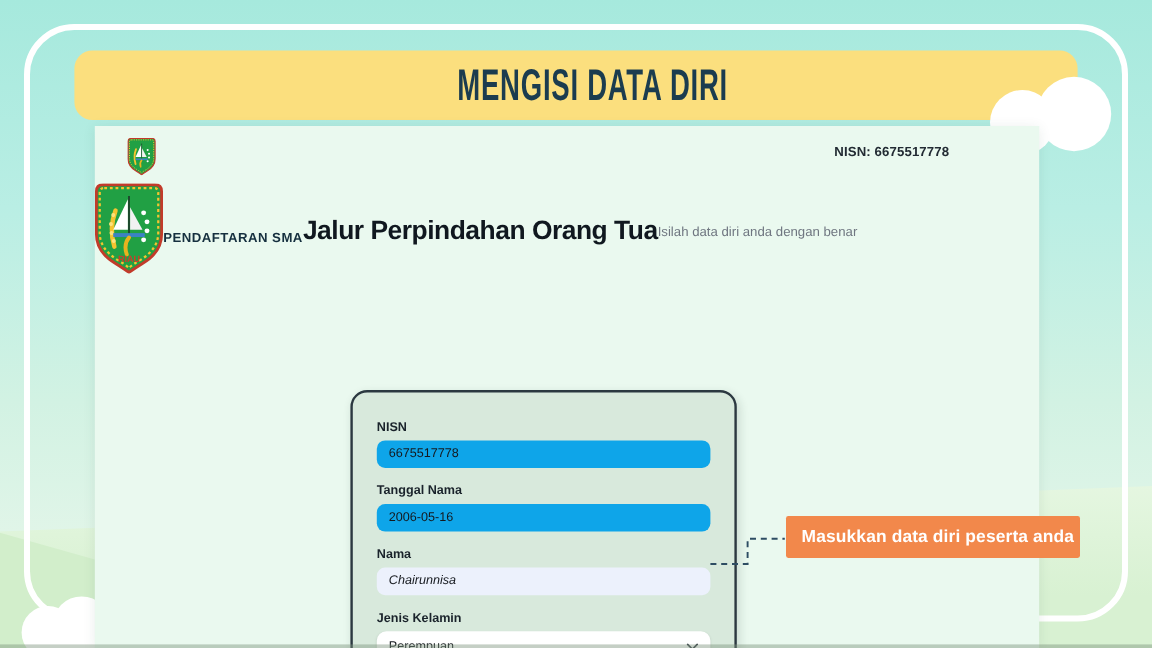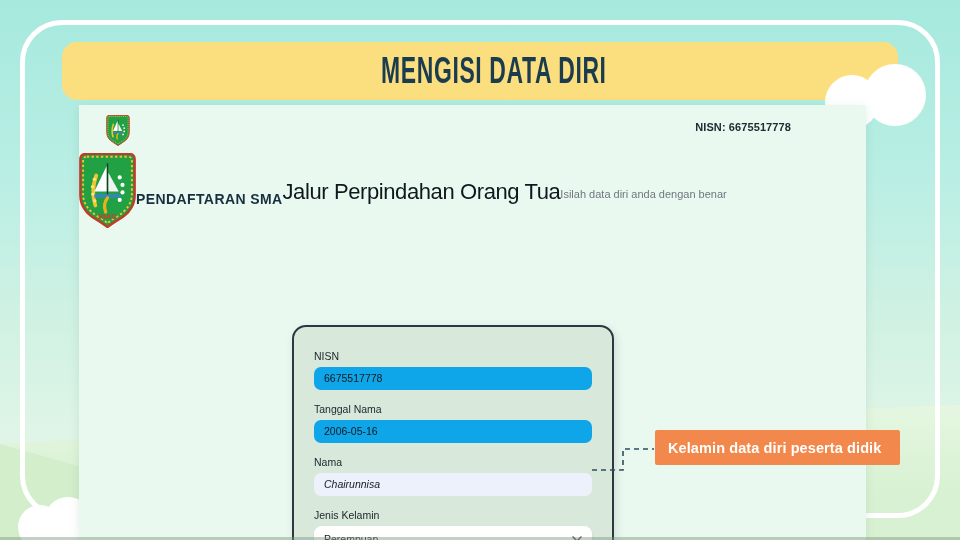--- a/index.html
+++ b/index.html
@@ -49,33 +49,33 @@
   .mini-logo { position: absolute; left: 27px; top: 10px; width: 24px; height: 31px; }
   .nisn-badge {
     position: absolute; right: 75px; top: 16px;
     font-size: 11px; font-weight: 700; color: #222b33; letter-spacing: 0.1px;
   }
   .center-block {
     position: absolute; left: 0; top: 48px; width: 100%;
     display: flex; flex-direction: row; align-items: center; text-align: center;
   }
   .big-logo { width: 57px; height: 75px; }
-  .eyebrow { margin-top: 17px; font-size: 14px; font-weight: 700; letter-spacing: 0.4px; color: #16303f; }
-  .heading { margin-top: 3px; font-size: 22px; font-weight: 400; letter-spacing: -0.4px; color: #10181f; }
+  .eyebrow { margin-top: 17px; font-size: 11px; font-weight: 700; letter-spacing: 0.4px; color: #16303f; }
+  .heading { margin-top: 3px; font-size: 22px; font-weight: 700; letter-spacing: -0.4px; color: #10181f; }
   .subheading { margin-top: 7px; font-size: 11px; color: #6f7680; text-align: right; }
 
   
   .form-card {
     position: absolute; left: 213px; top: 220px; width: 322px; height: 290px;
     background: #d8e9dc; border: 2px solid #2b3840; border-radius: 14px;
     padding: 23px 20px 0 20px;
     box-shadow: 2px 3px 8px rgba(30,50,40,0.14);
   }
   .field { margin-bottom: 13px; }
-  .field-label { display: block; font-size: 10.5px; font-weight: 400; color: #1a232b; margin-bottom: 5px; }
+  .field-label { display: block; font-size: 10.5px; font-weight: 700; color: #1a232b; margin-bottom: 5px; }
   .field-input {
     width: 278px; height: 23px; border-radius: 7px; padding: 0 10px;
     font-size: 10.5px; line-height: 23px; color: #15191e;
     display: flex; align-items: center;
   }
   .input-disabled { background: #0ea5e9; }
   .input-active { background: #ecf1fc; font-style: italic; }
   .field-select {
     width: 278px; height: 26px; border-radius: 8px; padding: 0 10px;
     background: #ffffff; font-size: 10.5px; color: #15191e;
@@ -198,16 +198,16 @@
     </div>
 
   </div>
 </div>
 
 <svg class="connector-svg">
   <path d="M592 470 H623 V449 H654" fill="none" stroke="#2e4d63" stroke-width="1.6" stroke-dasharray="5 4"></path>
 </svg>
 
 <div class="callout">
-  <span>Kelamin data diri peserta didik</span>
+  <span>Masukkan data diri peserta anda</span>
 </div>
 
 <div class="bottom-strip"></div>
 
 </body></html>

